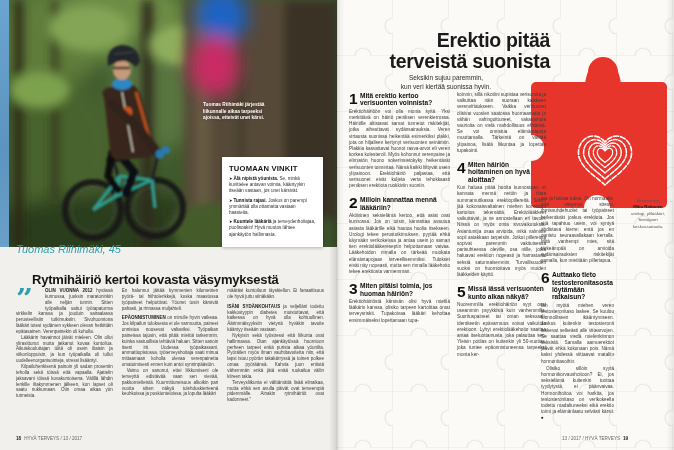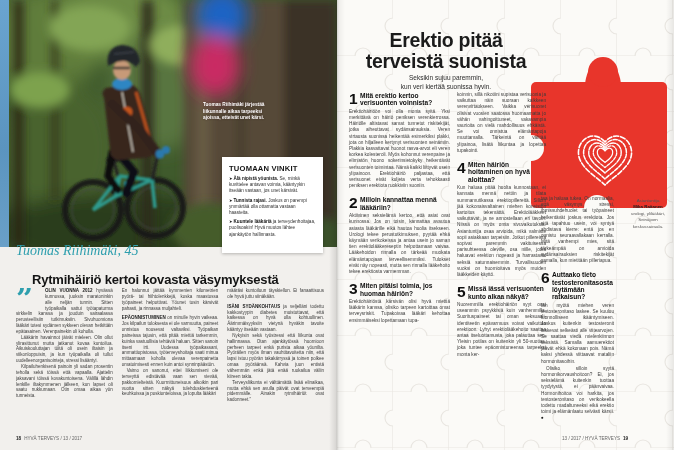--- a/index.html
+++ b/index.html
@@ -8,27 +8,27 @@
   .page{position:absolute;top:0;height:450px;width:337px;}
   .page.left{left:0;background:#f2f0ed;}
   .page.right{left:337px;background:#fbfaf7;}
   
   .photo{position:absolute;left:0;top:0;width:337px;height:247px;overflow:hidden;}
   .bluestrip{position:absolute;left:0;top:0;width:9px;height:247px;
              background:linear-gradient(180deg,#6aa4d0,#5b94bf 60%,#6aa0c8);}
   .caption{position:absolute;left:203px;top:102px;width:62px;color:#ffffff;
            font-size:4.8px;line-height:1.4;font-weight:bold;text-shadow:0 0 2px rgba(60,20,30,.5);}
   .tips{position:absolute;left:222px;top:157px;width:101px;background:#ffffff;
-        padding:7px 7px 12px 7px;box-sizing:border-box;box-shadow:0 1px 3px rgba(0,0,0,.25);}
+        padding:7px 7px 6px 7px;box-sizing:border-box;box-shadow:0 1px 3px rgba(0,0,0,.25);}
   .tips h4{margin:0 0 3px 0;font-size:7.6px;letter-spacing:.2px;color:#141414;}
   .tip{margin:0 0 3px 0;font-size:4.6px;line-height:1.35;color:#333;text-align:left;}
   .tip .arrow{font-size:4.2px;margin-right:1px;color:#141414;}
   .tip b{color:#141414;}
-  .byline{position:absolute;left:16px;top:243px;font-family:Liberation Serif, serif;
-          font-style:italic;font-size:14px;color:#2f9fae;text-align:center;}
+  .byline{position:absolute;left:16px;top:243px;font-family:Liberation Sans, sans-serif;
+          font-style:italic;font-size:11px;color:#2f9fae;text-align:center;}
   .headline{position:absolute;left:16px;top:256px;margin:16px;font-size:13px;
             letter-spacing:-.2px;color:#141414;}
   .cols{position:absolute;left:16px;top:288px;width:308px;height:144px;
         display:flex;gap:9px;overflow:hidden;}
   .col{flex:1;}
   .bp{margin:0;font-size:4.5px;line-height:1.3;text-align:justify;color:#3c3c3c;}
   .bp b{color:#1c1c1c;}
   .ind{text-indent:5px;}
   .quote{float:left;width:27px;font-family:"DejaVu Serif",serif;font-weight:bold;
          font-size:30px;line-height:20px;color:#2f9fae;margin:1px 2px 0 0;}
@@ -193,21 +193,21 @@
       <circle cx="70" cy="158" r="13" fill="#fbfaf7"></circle>
       <g transform="translate(78,102)" stroke="#ffffff" fill="none" stroke-linecap="round">
         <path d="M0,-10 C -12,-24 -30,-11 -26,5 C -23,17 -7,26 0,33 C 7,26 23,17 26,5 C 30,-11 12,-24 0,-10 Z" stroke-width="1.6" stroke-dasharray="5 2"></path>
         <path d="M0,-7 C -10,-19 -24,-9 -21,4 C -18,14 -6,21 0,27 C 6,21 18,14 21,4 C 24,-9 10,-19 0,-7 Z" stroke-width="1.5" stroke-dasharray="4 1.6"></path>
         <path d="M0,-4.5 C -8,-14 -18,-7 -16,3 C -14,11 -5,16 0,21 C 5,16 14,11 16,3 C 18,-7 8,-14 0,-4.5 Z" stroke-width="1.4" stroke-dasharray="6 1.4"></path>
         <path d="M0,-2.5 C -6,-10 -13,-5 -11.5,2.5 C -10,8 -4,12 0,15.5 C 4,12 10,8 11.5,2.5 C 13,-5 6,-10 0,-2.5 Z" stroke-width="1.3" stroke-dasharray="3 1.4"></path>
         <path d="M0,-1 C -4,-6.5 -8.5,-3 -7.5,2 C -6.5,6 -2.5,8.5 0,10.5 C 2.5,8.5 6.5,6 7.5,2 C 8.5,-3 4,-6.5 0,-1 Z" stroke-width="1.2"></path>
       </g>
     </svg>
 
-    <h1 class="rtitle" style="margin:0;">
+    <h1 class="rtitle" style="margin:0;text-align:right;">
         <div>Erektio pitää</div>
         <div>terveistä suonista</div>
       </h1>
     <div class="rsub">Seksikin sujuu paremmin,
 kun veri kiertää suonissa hyvin.</div>
 
     <div class="qcol qcol1">
       <div class="qa first">
           <span class="qnum">1</span>
           <span class="qh">Mitä erektio kertoo verisuonten voinnista?</span>

